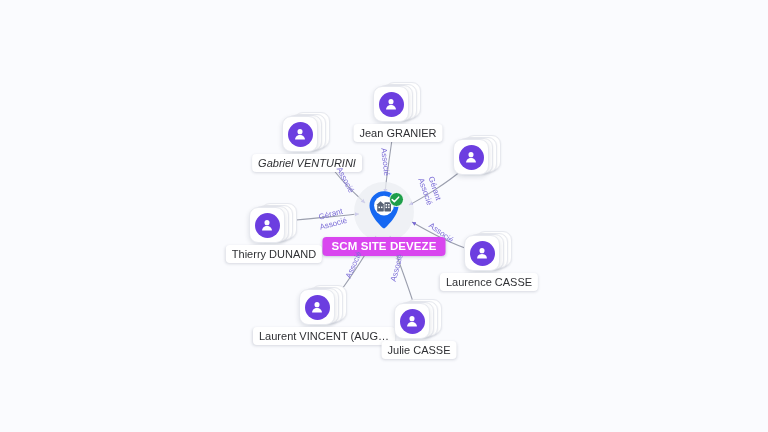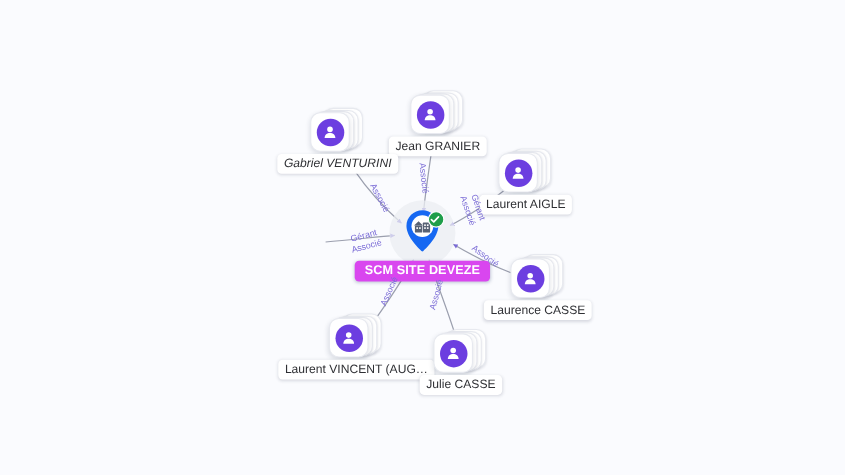--- a/index.html
+++ b/index.html
@@ -216,21 +216,21 @@
       <div class="avatar-circle">
         <svg width="14" height="14" viewBox="0 0 16 16" xmlns="http://www.w3.org/2000/svg">
           <circle cx="8" cy="5.3" r="2.9" fill="#ffffff"></circle>
           <path d="M2.4 14.2c0-3.2 2.5-5.2 5.6-5.2s5.6 2.0 5.6 5.2z" fill="#ffffff"></path>
         </svg>
       </div>
     </div>
     <div class="person-label">Jean GRANIER</div>
   </div>
 
-  <div class="person-node" style="left:307px; top:120px;font-style:italic;">
+  <div class="person-node" style="left:307px; top:134px;font-style:italic;">
     <div class="stack-card c3"></div>
     <div class="stack-card c2"></div>
     <div class="stack-card c1"></div>
     <div class="stack-card front">
       <div class="avatar-circle">
         <svg width="14" height="14" viewBox="0 0 16 16" xmlns="http://www.w3.org/2000/svg">
           <circle cx="8" cy="5.3" r="2.9" fill="#ffffff"></circle>
           <path d="M2.4 14.2c0-3.2 2.5-5.2 5.6-5.2s5.6 2.0 5.6 5.2z" fill="#ffffff"></path>
         </svg>
       </div>
@@ -243,23 +243,36 @@
     <div class="stack-card c2"></div>
     <div class="stack-card c1"></div>
     <div class="stack-card front">
       <div class="avatar-circle">
         <svg width="14" height="14" viewBox="0 0 16 16" xmlns="http://www.w3.org/2000/svg">
           <circle cx="8" cy="5.3" r="2.9" fill="#ffffff"></circle>
           <path d="M2.4 14.2c0-3.2 2.5-5.2 5.6-5.2s5.6 2.0 5.6 5.2z" fill="#ffffff"></path>
         </svg>
       </div>
     </div>
-    <div class="person-label">Laurent AIGLE</div>
-  </div>
-
+  </div>
+
+  <div class="person-node" style="left:274px; top:225px;">
+    <div class="stack-card c3"></div>
+    <div class="stack-card c2"></div>
+    <div class="stack-card c1"></div>
+    <div class="stack-card front">
+      <div class="avatar-circle">
+        <svg width="14" height="14" viewBox="0 0 16 16" xmlns="http://www.w3.org/2000/svg">
+          <circle cx="8" cy="5.3" r="2.9" fill="#ffffff"></circle>
+          <path d="M2.4 14.2c0-3.2 2.5-5.2 5.6-5.2s5.6 2.0 5.6 5.2z" fill="#ffffff"></path>
+        </svg>
+      </div>
+    </div>
+    <div class="person-label">Thierry DUNAND</div>
+  </div>
 
   <div class="person-node" style="left:489px; top:253px;">
     <div class="stack-card c3"></div>
     <div class="stack-card c2"></div>
     <div class="stack-card c1"></div>
     <div class="stack-card front">
       <div class="avatar-circle">
         <svg width="14" height="14" viewBox="0 0 16 16" xmlns="http://www.w3.org/2000/svg">
           <circle cx="8" cy="5.3" r="2.9" fill="#ffffff"></circle>
           <path d="M2.4 14.2c0-3.2 2.5-5.2 5.6-5.2s5.6 2.0 5.6 5.2z" fill="#ffffff"></path>

